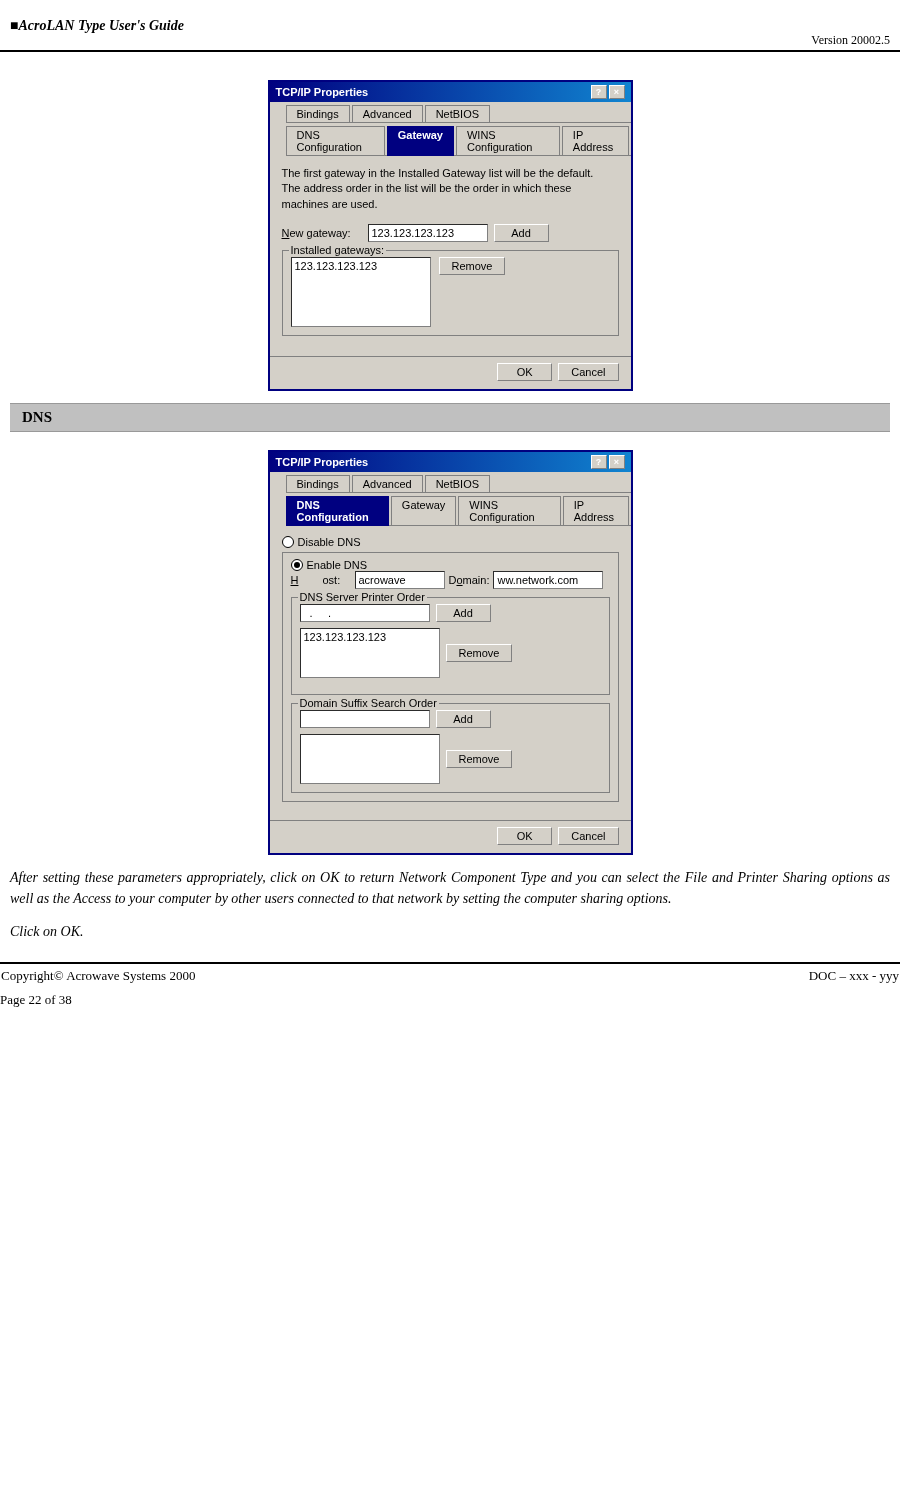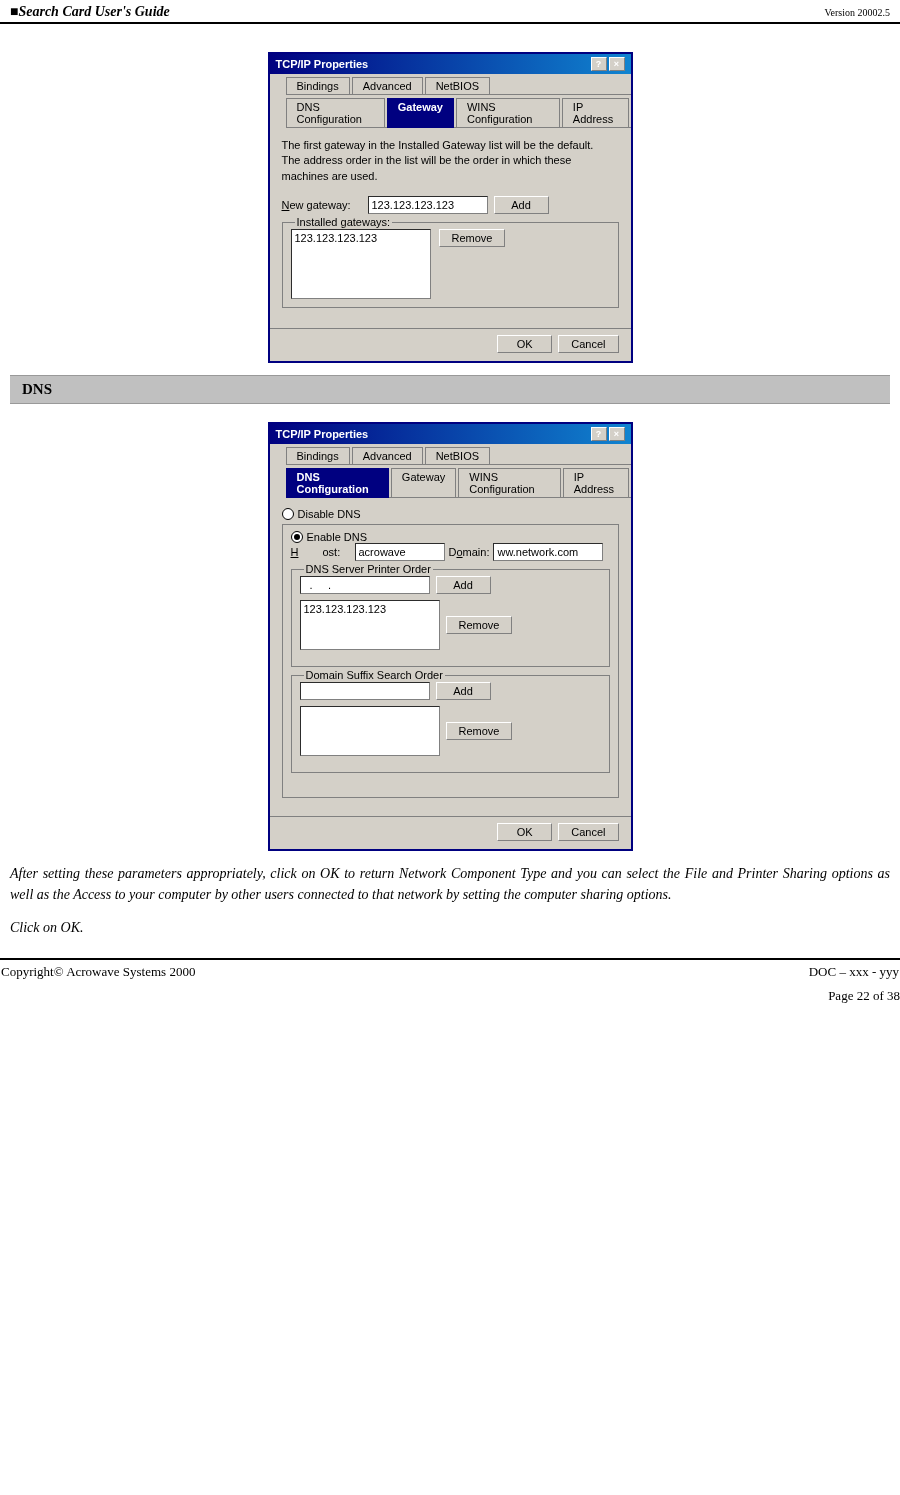--- a/index.html
+++ b/index.html
@@ -15,21 +15,21 @@
     
     .page-header {
       display: flex;
       justify-content: space-between;
       align-items: center;
       padding: 4px 10px 2px 10px;
       border-bottom: 2px solid #000;
       font-size: 13px;
     }
     .page-header .title { font-style: italic; font-weight: bold; font-size: 14px; }
-    .page-header .version { font-size: 10px; }
+    .page-header .version { font-size: 12px; margin-top: 29px; }
 
     
     .main-content {
       padding: 10px 10px 0 10px;
     }
 
     
     .dialog-container {
       display: flex;
       justify-content: center;
@@ -150,21 +150,21 @@
     .group-box {
       border: 1px solid #808080;
       padding: 6px 8px 8px 8px;
       margin-bottom: 10px;
       position: relative;
     }
 
     .group-box-label {
       position: absolute;
       top: -7px;
-      left: 12px;
+      left: 6px;
       background: #d4d0c8;
       padding: 0 2px;
       font-size: 11px;
     }
 
     .installed-list {
       width: 140px;
       height: 70px;
       border: 1px inset #808080;
       background: white;
@@ -275,22 +275,22 @@
       width: 140px;
       height: 50px;
       border: 1px inset #808080;
       background: white;
       font-size: 11px;
       padding: 2px 3px;
     }
 
     .domain-suffix-group {
       border: 1px solid #808080;
-      padding: 6px 8px 8px 8px;
-      margin-bottom: 16px;
+      padding: 6px 8px 0 8px;
+      margin-bottom: 0;
       position: relative;
     }
 
     .domain-list {
       width: 140px;
       height: 50px;
       border: 1px inset #808080;
       background: white;
       font-size: 11px;
       padding: 2px 3px;
@@ -310,34 +310,34 @@
     .page-footer {
       border-top: 2px solid #000;
       margin-top: 20px;
       padding: 4px 1px;
       display: flex;
       justify-content: space-between;
       font-size: 13px;
     }
 
     .page-number {
-      text-align: right;
+      text-align: left;
       font-size: 13px;
       padding: 4px 0 6px 0;
     }
 
     .underline-label {
       text-decoration: underline;
     }
   </style>
 </head>
 <body>
 
 <div class="page-header">
-  <span class="title">■Search Card User's Guide</span>
+  <span class="title">■AcroLAN Type User's Guide</span>
   <span class="version">Version 20002.5</span>
 </div>
 
 <div class="main-content">
 
   <div class="dialog-container">
     <div class="dialog-window">
       <div class="dialog-titlebar">
         <span>TCP/IP Properties</span>
         <div class="dialog-titlebar-buttons">

